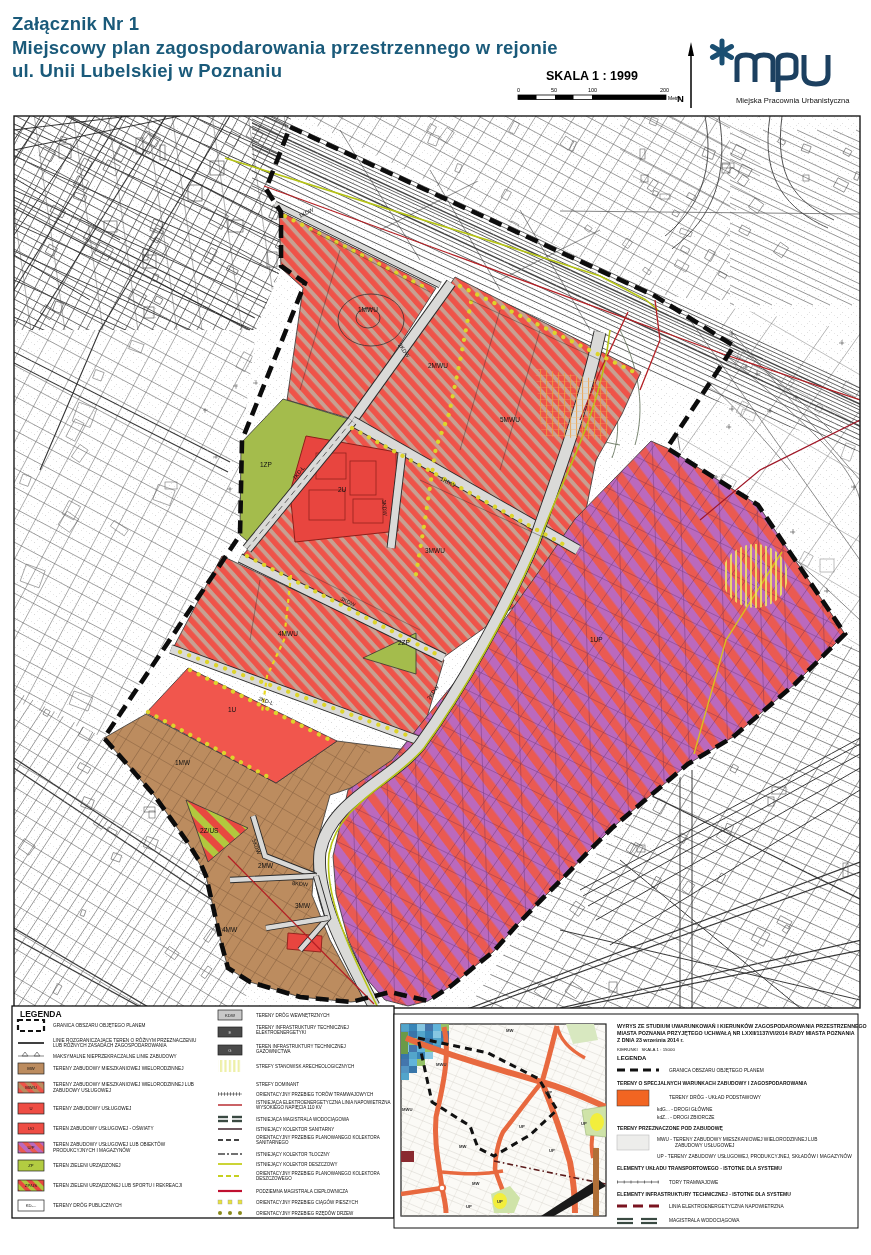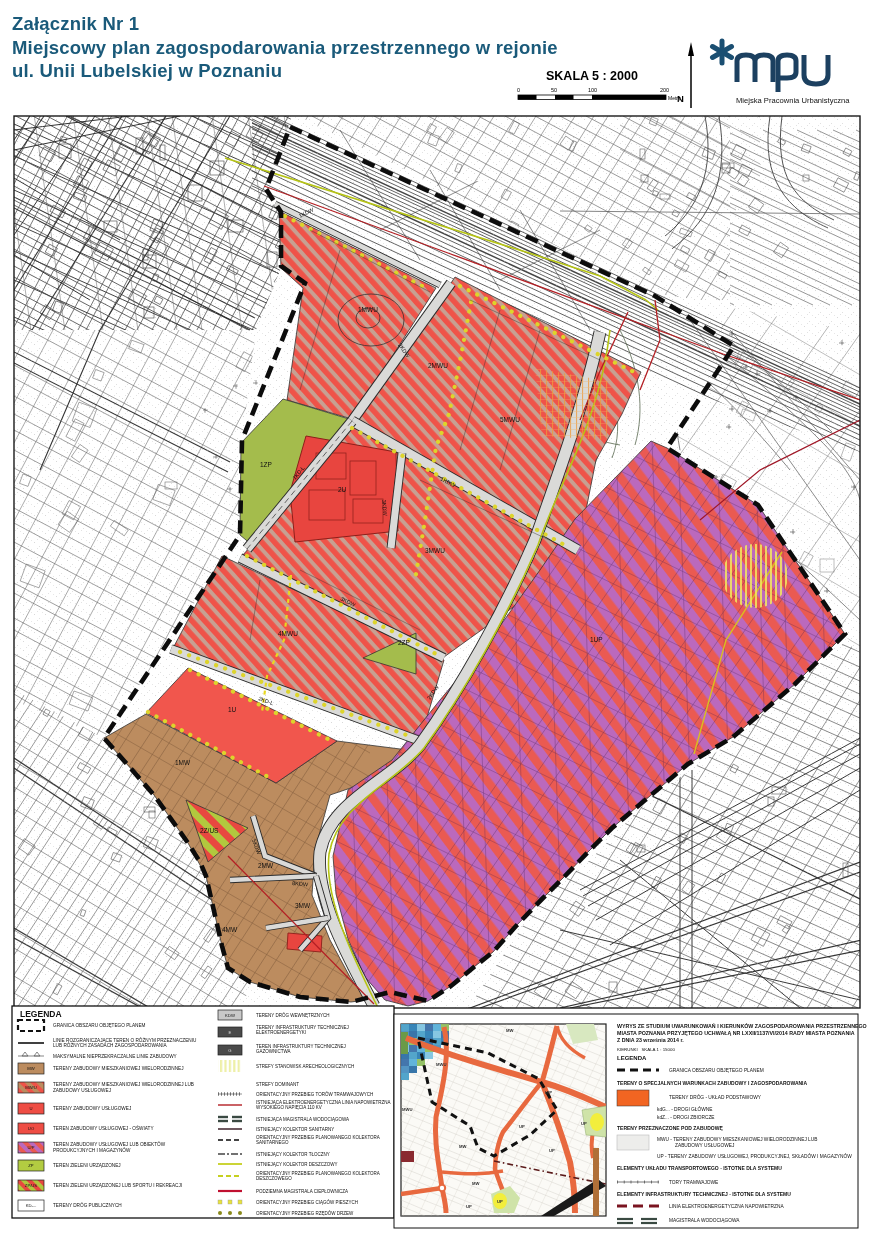--- a/index.html
+++ b/index.html
@@ -5,21 +5,21 @@
 *{font-family:"Liberation Sans",sans-serif;box-sizing:border-box}
 #page{position:relative;width:871px;height:1255px;background:#fff}
 </style></head>
 <body>
 <div id="page">
 
 <div style="position:absolute;left:12px;top:12px;font-weight:bold;font-size:18.5px;line-height:23.5px;color:#1a5a7a;letter-spacing:0.2px">
 Załącznik Nr 1<br>Miejscowy plan zagospodarowania przestrzennego w rejonie<br>ul. Unii Lubelskiej w Poznaniu
 </div>
 
-<div style="position:absolute;left:546px;top:69px;font-weight:bold;font-size:12.5px;color:#000">SKALA 5 : 2000</div>
+<div style="position:absolute;left:546px;top:69px;font-weight:bold;font-size:12.5px;color:#000">SKALA 1 : 1999</div>
 
 <svg style="position:absolute;left:512px;top:86px" width="175" height="22" viewBox="0 0 175 22">
   <g font-family="Liberation Sans, sans-serif" font-size="5.5" fill="#000">
     <text x="5" y="6">0</text>
         <text x="39" y="6">50</text>
         <text x="76" y="6">100</text>
         <text x="148" y="6">200</text>
   </g>
   <rect x="6" y="9" width="148" height="4.5" fill="#fff" stroke="#000" stroke-width="0.8"></rect>
   <rect x="6" y="9" width="18.5" height="4.5" fill="#000"></rect>

